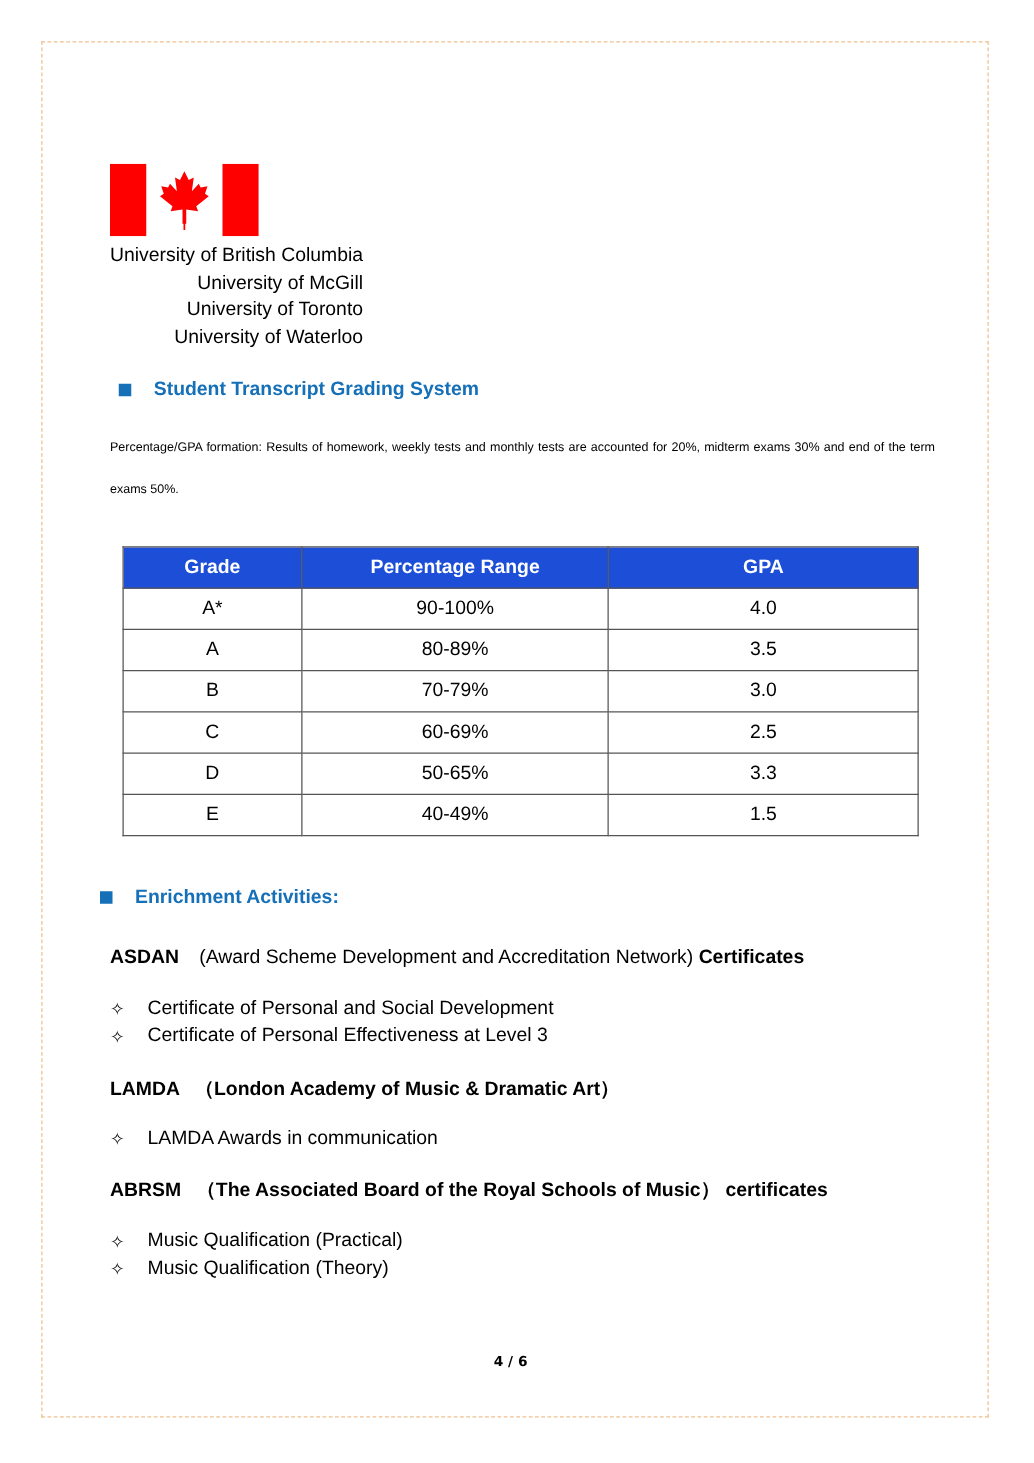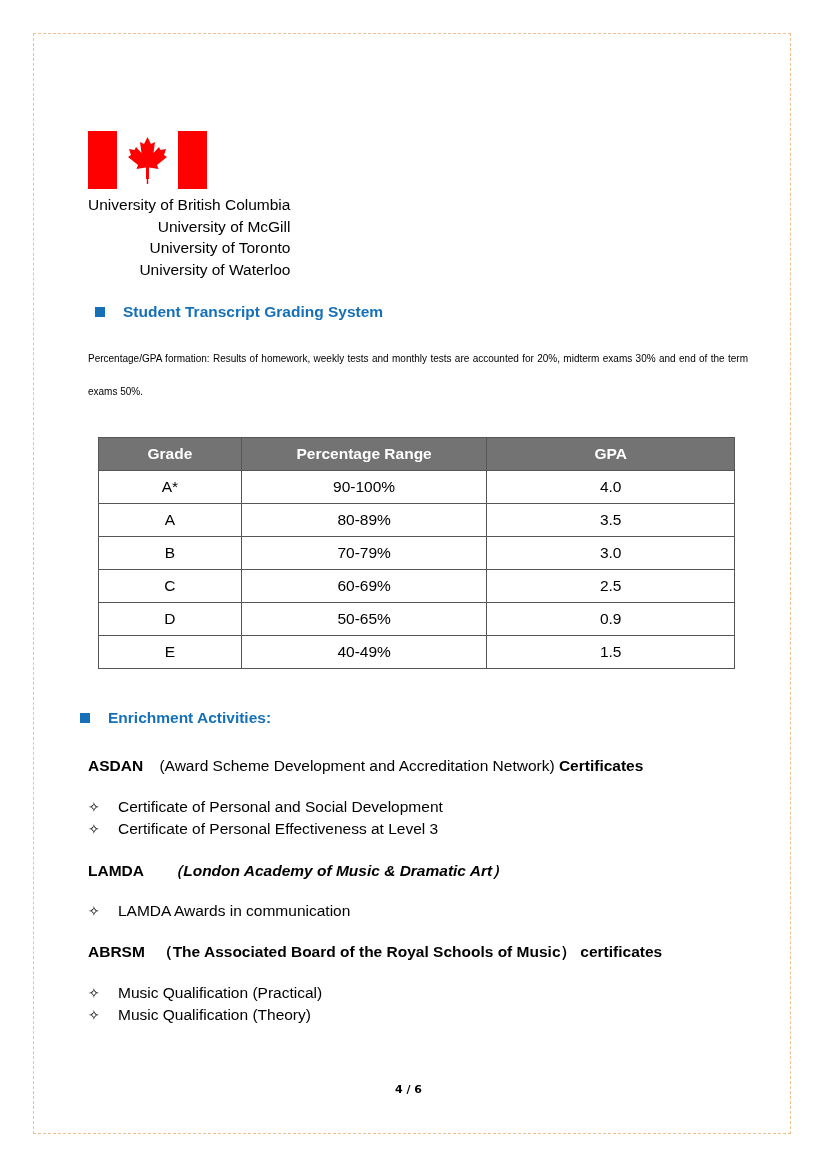--- a/index.html
+++ b/index.html
@@ -11,21 +11,21 @@
   .uni-list { position: absolute; left: 88px; top: 194px; font-size: 15.5px; line-height: 21.7px; text-align: right; }
   .uni-list div:nth-child(4) { margin-left: -1px; }
   .section-head { position: absolute; display: flex; align-items: center;
                   font-weight: bold; font-size: 15.5px; color: #1570b8; }
   .section-head .sq { width: 10px; height: 10px; background: #1570b8; display: inline-block; margin-right: 18px; }
   .para { position: absolute; left: 88px; top: 342px; width: 660px; font-size: 10px;
           line-height: 33px; text-align: justify; }
   table.grades { position: absolute; left: 98px; top: 437px; width: 637px; border-collapse: collapse;
                  font-size: 15.5px; }
   table.grades th, table.grades td { border: 1px solid #555; text-align: center; height: 32px; padding: 0; }
-  table.grades th { background: #737373; color: #ffffff; font-weight: bold; }
+  table.grades th { background: #1d4ed8; color: #ffffff; font-weight: bold; }
   .sub-bold { position: absolute; left: 88px; font-size: 15.5px; font-weight: bold; }
   .sub-bold .normal { font-weight: normal; }
   .bullets { position: absolute; left: 88px; font-size: 15.5px; line-height: 22px; }
   .bullets .li { display: flex; align-items: center; }
   .bullets .star { width: 30px; font-size: 14px; }
   .page-num { position: absolute; left: 0; width: 817px; top: 1083px; text-align: center;
               font-size: 11px; font-weight: bold; font-family: "DejaVu Sans", sans-serif; }
 </style>
 </head>
 <body>
@@ -84,21 +84,21 @@
       <td>3.0</td>
     </tr>
     <tr>
       <td>C</td>
       <td>60-69%</td>
       <td>2.5</td>
     </tr>
     <tr>
       <td>D</td>
       <td>50-65%</td>
-      <td>0.9</td>
+      <td>3.3</td>
     </tr>
     <tr>
       <td>E</td>
       <td>40-49%</td>
       <td>1.5</td>
     </tr>
   </tbody>
 </table>
 
 <div class="section-head" style="left:80px; top:709px;">
@@ -117,21 +117,21 @@
     <span>Certificate of Personal and Social Development</span>
   </div>
   <div class="li">
     <span class="star">✧</span>
     <span>Certificate of Personal Effectiveness at Level 3</span>
   </div>
 </div>
 
 <div class="sub-bold" style="top:861px;">
   <span>LAMDA</span>
-  <span style="margin-left:20px;font-style:italic;">（London Academy of Music &amp; Dramatic Art）</span>
+  <span style="margin-left:8px;">（London Academy of Music &amp; Dramatic Art）</span>
 </div>
 <div class="bullets" style="top:900px;">
   <div class="li">
     <span class="star">✧</span>
     <span>LAMDA Awards in communication</span>
   </div>
 </div>
 
 <div class="sub-bold" style="top:942px;">
   <span>ABRSM</span>

